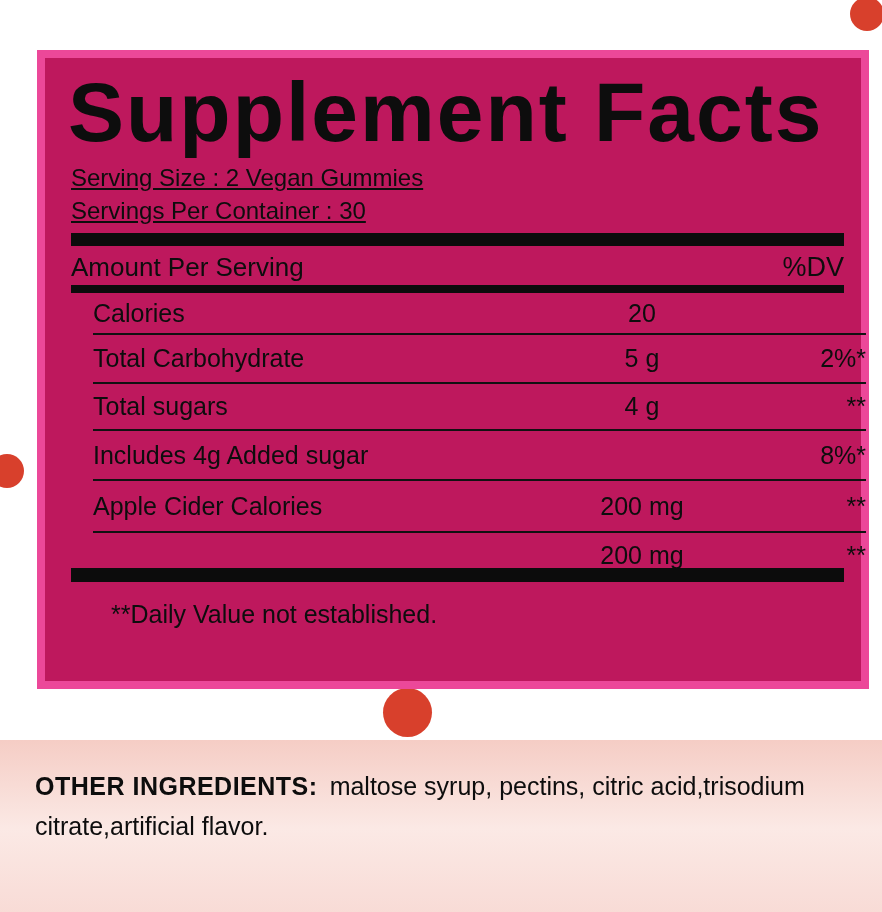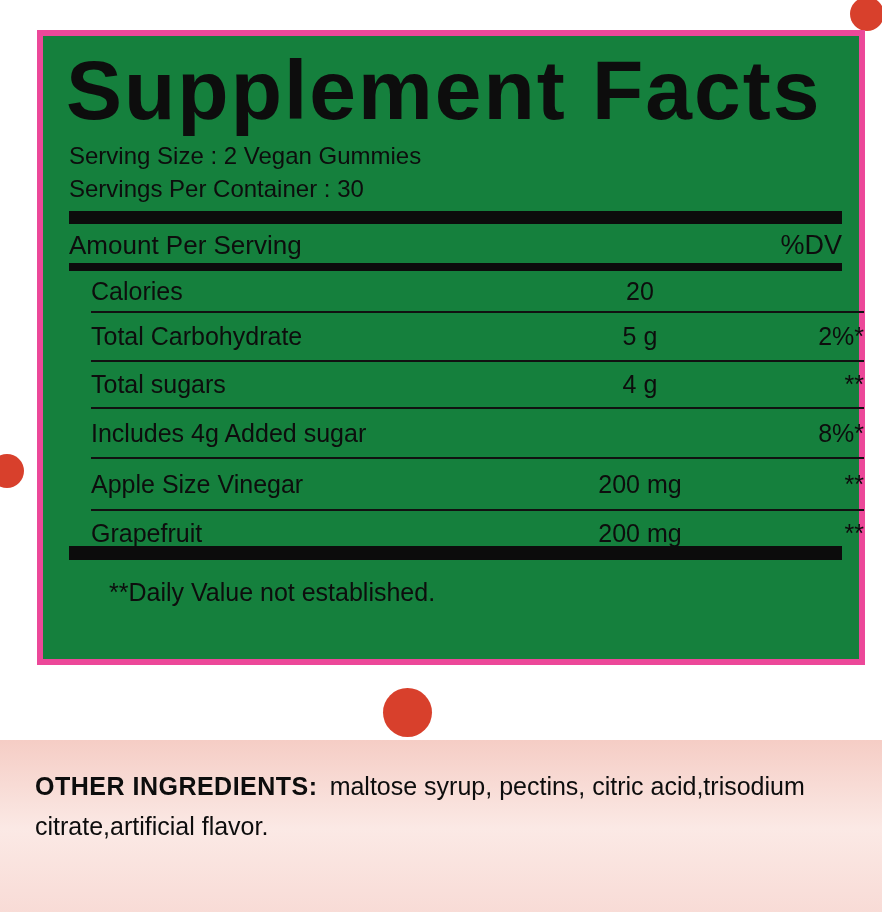--- a/index.html
+++ b/index.html
@@ -8,31 +8,31 @@
     width:882px;height:912px;
     overflow:hidden;
     background:#ffffff;
     font-family:"Liberation Sans", sans-serif;
     color:#0d0d0d;
   }
 
   
   .facts-box{
     position:absolute;
-    left:37px;top:30px;
+    left:37px;top:50px;
     width:816px;height:623px;
-    border:6px solid #ec4899;
-    background:#15803d;
+    border:8px solid #ec4899;
+    background:#be185d;
   }
   .title{
     position:absolute;left:23px;top:12px;
     font-size:84px;font-weight:bold;letter-spacing:2px;
     line-height:1;white-space:nowrap;
   }
-  .serving-line{position:absolute;left:26px;font-size:24px;line-height:28px;white-space:nowrap;}
+  .serving-line{position:absolute;left:26px;font-size:24px;line-height:28px;white-space:nowrap;text-decoration:underline;}
   .serving-1{top:106px;}
   .serving-2{top:139px;}
 
   .bar{position:absolute;left:26px;width:773px;background:#0c0c0c;}
   .bar1{top:175px;height:13px;}
   .bar2{top:227px;height:8px;}
   .bar3{top:510px;height:14px;}
 
   .header-row{
     position:absolute;left:26px;top:194px;width:773px;height:33px;
@@ -129,26 +129,25 @@
         <span class="nm">Total sugars</span>
         <span class="amt">4 g</span>
         <span class="dv">**</span>
       </div>
       <div class="row">
         <span class="nm">Includes 4g Added sugar</span>
         <span class="amt"></span>
         <span class="dv">8%*</span>
       </div>
       <div class="row">
-        <span class="nm">Apple Size Vinegar</span>
+        <span class="nm">Apple Cider Calories</span>
         <span class="amt">200 mg</span>
         <span class="dv">**</span>
       </div>
       <div class="row">
-        <span class="nm">Grapefruit</span>
         <span class="amt">200 mg</span>
         <span class="dv">**</span>
       </div>
     </div>
 
     <div class="bar bar3"></div>
 
     <div class="fn fn1">**Daily Value not established.</div>
   </div>
 

